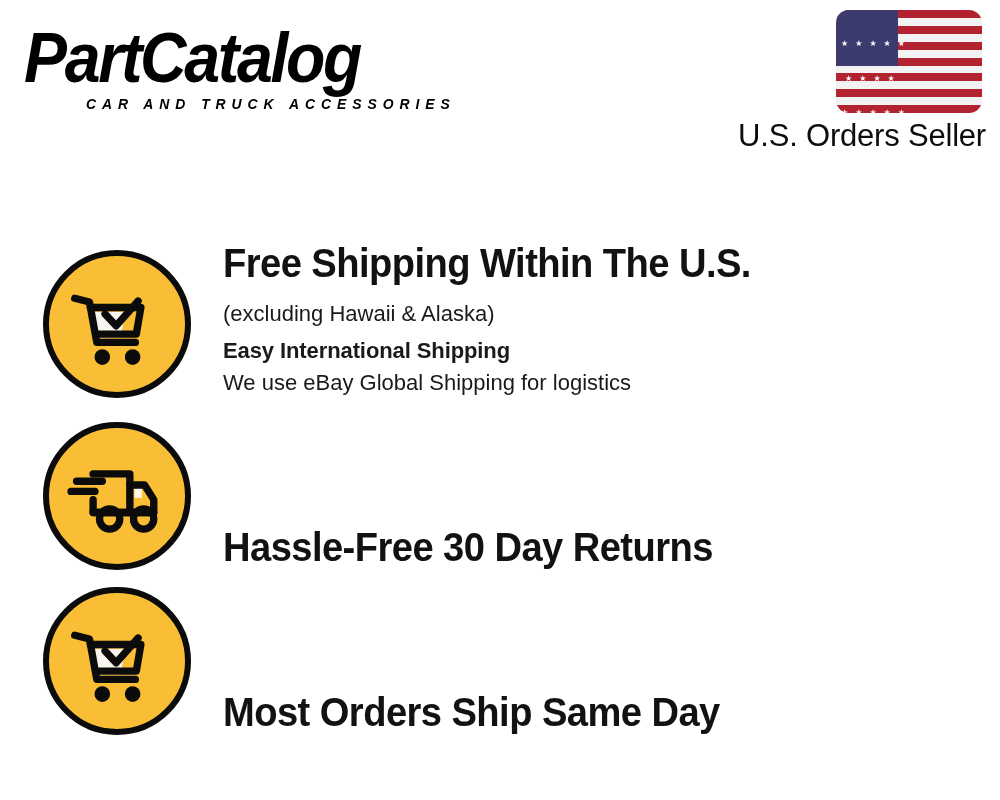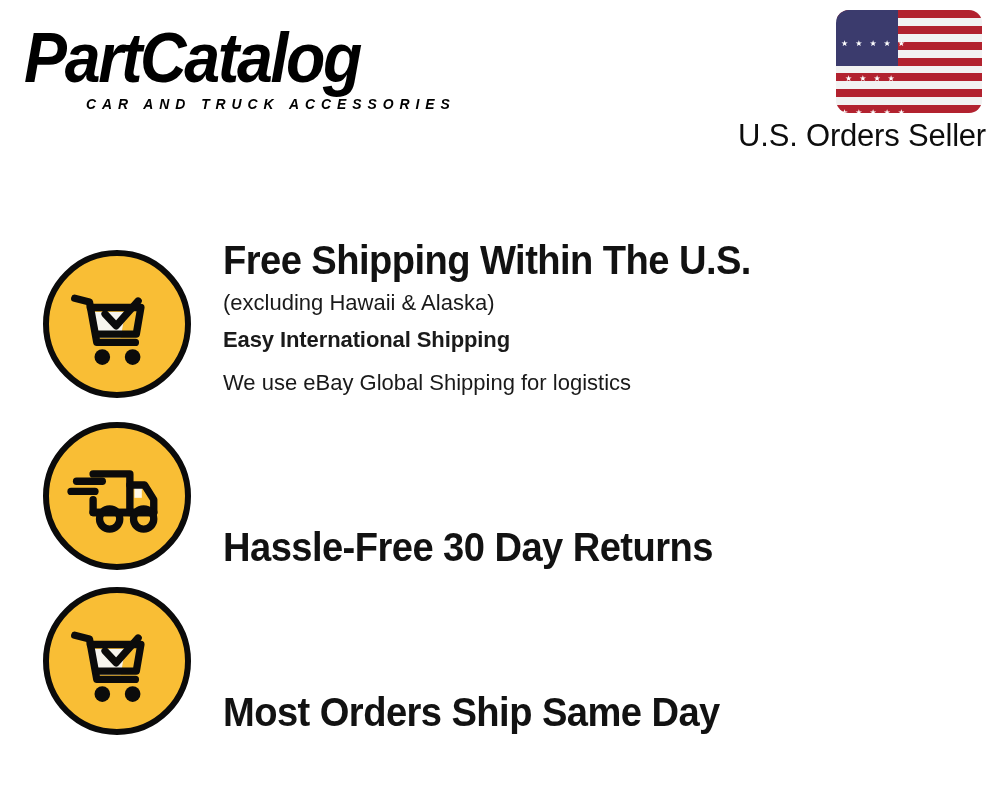--- a/index.html
+++ b/index.html
@@ -177,29 +177,29 @@
     transform: scaleX(0.93);
     transform-origin: left center;
     white-space: nowrap;
   }
   .feature-sub {
     font-family: "Liberation Sans", sans-serif;
     font-size: 22px;
     line-height: 31px;
     font-weight: normal;
     color: #1a1a1a;
-    margin-top: 4px;
+    margin-top: 12px;
     white-space: nowrap;
   }
   .feature-sub.strong {
     font-weight: bold;
     margin-top: 6px;
     letter-spacing: -0.1px;
   }
-  .feature-sub.plain { margin-top: 12px; }
+  .feature-sub.plain { margin-top: 1px; }
 </style>
 </head>
 <body>
 
 <div class="header">
 
   <div class="brand-logo">
     <div class="brand-wordmark">PartCatalog</div>
     <div class="brand-tagline">CAR AND TRUCK ACCESSORIES</div>
   </div>

